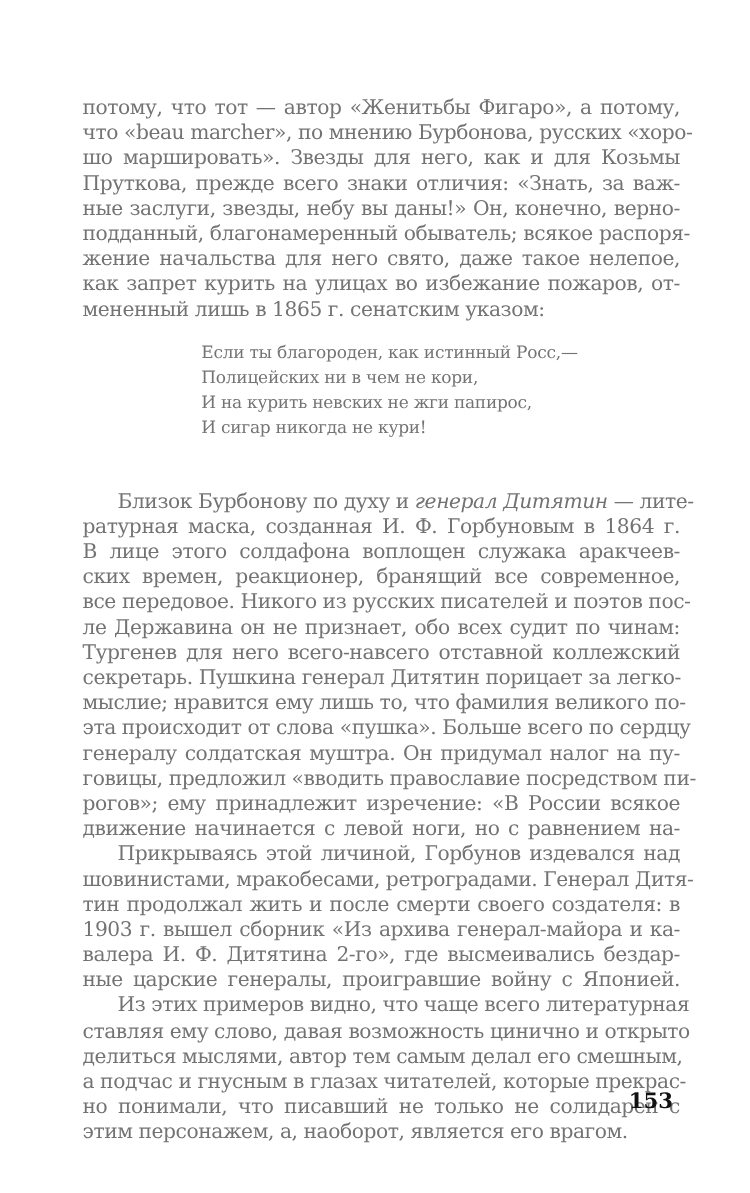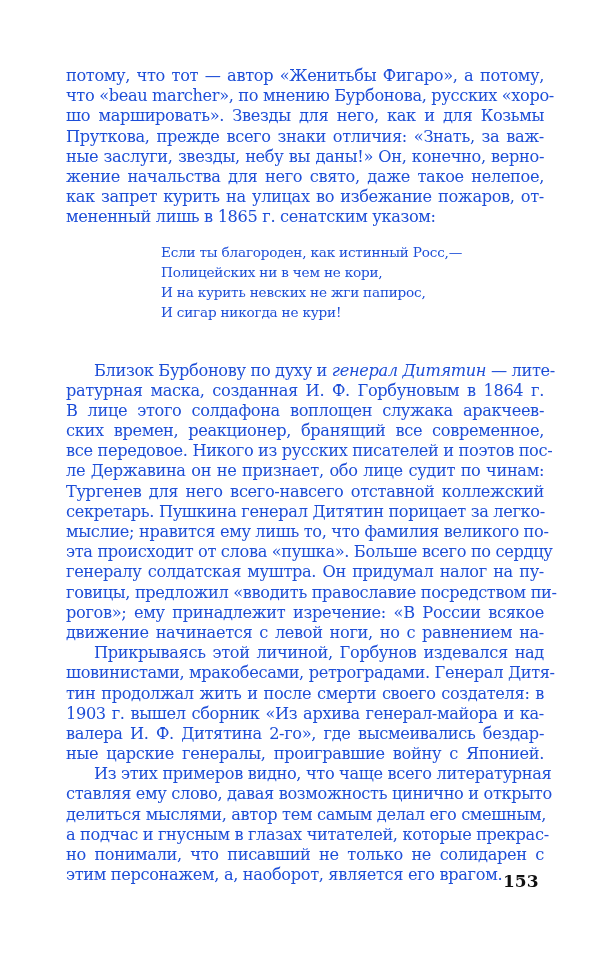--- a/index.html
+++ b/index.html
@@ -1,20 +1,20 @@
 <!DOCTYPE html>
 <html><head>
   <meta charset="utf-8">
   <style>
     html, body { margin: 0; padding: 0; background: #ffffff; }
     body { width: 600px; height: 954px; position: relative; overflow: hidden; }
     .page {
-      position: absolute; left: 66px; top: 66px; width: 478px;
+      position: absolute; left: 66px; top: 76px; width: 478px;
       font-family: "DejaVu Serif", "Liberation Serif", serif;
-      color: #1d4ed8;
+      color: #737373;
     }
     .line {
       font-size: 16.2px; line-height: 20.2px; height: 20.2px;
       white-space: nowrap; text-align: justify; text-align-last: justify;
       letter-spacing: -0.35px;
     }
     .line.last { text-align-last: left; }
     .indent { padding-left: 28px; }
     .poem { margin: 14px 0 39px 95px; }
     .poem .pl {
@@ -32,39 +32,40 @@
 </head>
 <body>
 
 <div class="page">
   <div>
     <div class="line">потому, что тот — автор «Женитьбы Фигаро», а потому,</div>
     <div class="line">что «beau marcher», по мнению Бурбонова, русских «хоро-</div>
     <div class="line">шо маршировать». Звезды для него, как и для Козьмы</div>
     <div class="line">Пруткова, прежде всего знаки отличия: «Знать, за важ-</div>
     <div class="line">ные заслуги, звезды, небу вы даны!» Он, конечно, верно-</div>
+    <div class="line">подданный, благонамеренный обыватель; всякое распоря-</div>
     <div class="line">жение начальства для него свято, даже такое нелепое,</div>
     <div class="line">как запрет курить на улицах во избежание пожаров, от-</div>
     <div class="line last">мененный лишь в 1865 г. сенатским указом:</div>
   </div>
 
   <div class="poem">
     <div class="pl">Если ты благороден, как истинный Росс,—</div>
     <div class="pl">Полицейских ни в чем не кори,</div>
     <div class="pl">И на курить невских не жги папирос,</div>
     <div class="pl">И сигар никогда не кури!</div>
   </div>
 
   <div>
     <div class="line indent"><span>Близок Бурбонову по духу и </span><span class="it">генерал Дитятин</span><span> — лите-</span></div>
     <div class="line">ратурная маска, созданная И. Ф. Горбуновым в 1864 г.</div>
     <div class="line">В лице этого солдафона воплощен служака аракчеев-</div>
     <div class="line">ских времен, реакционер, бранящий все современное,</div>
     <div class="line">все передовое. Никого из русских писателей и поэтов пос-</div>
-    <div class="line">ле Державина он не признает, обо лице судит по чинам:</div>
+    <div class="line">ле Державина он не признает, обо всех судит по чинам:</div>
     <div class="line">Тургенев для него всего-навсего отставной коллежский</div>
     <div class="line">секретарь. Пушкина генерал Дитятин порицает за легко-</div>
     <div class="line">мыслие; нравится ему лишь то, что фамилия великого по-</div>
     <div class="line">эта происходит от слова «пушка». Больше всего по сердцу</div>
     <div class="line">генералу солдатская муштра. Он придумал налог на пу-</div>
     <div class="line">говицы, предложил «вводить православие посредством пи-</div>
     <div class="line">рогов»; ему принадлежит изречение: «В России всякое</div>
     <div class="line">движение начинается с левой ноги, но с равнением на-</div>
   </div>
 

